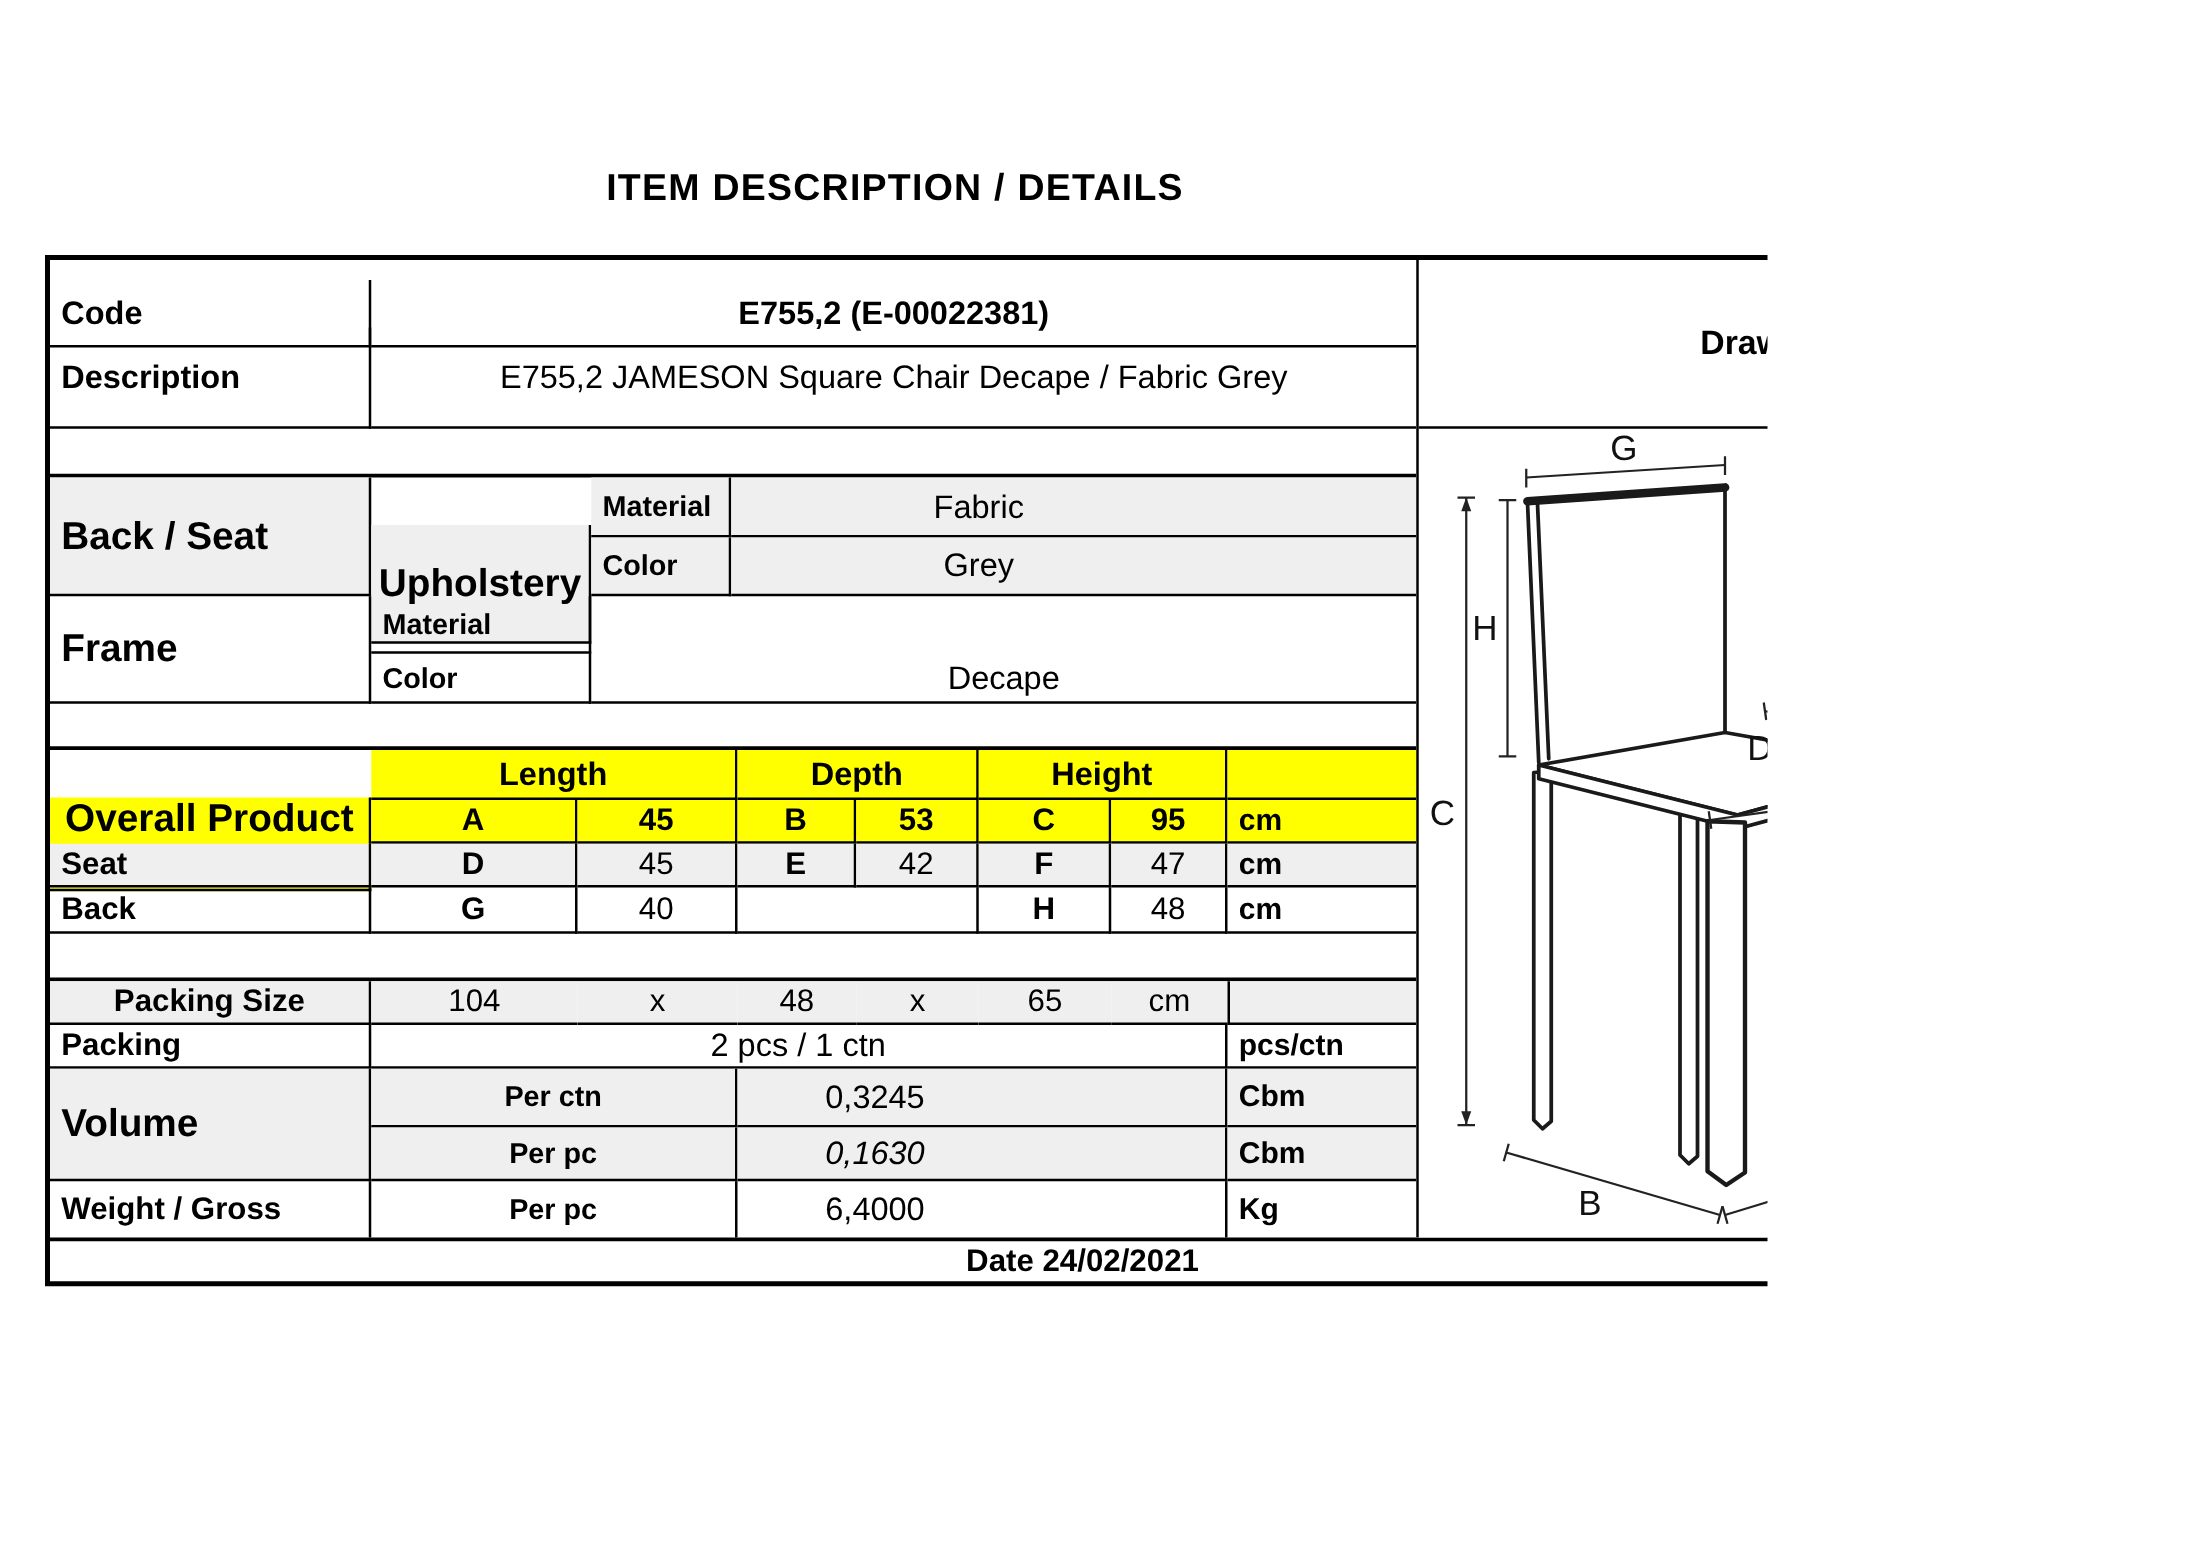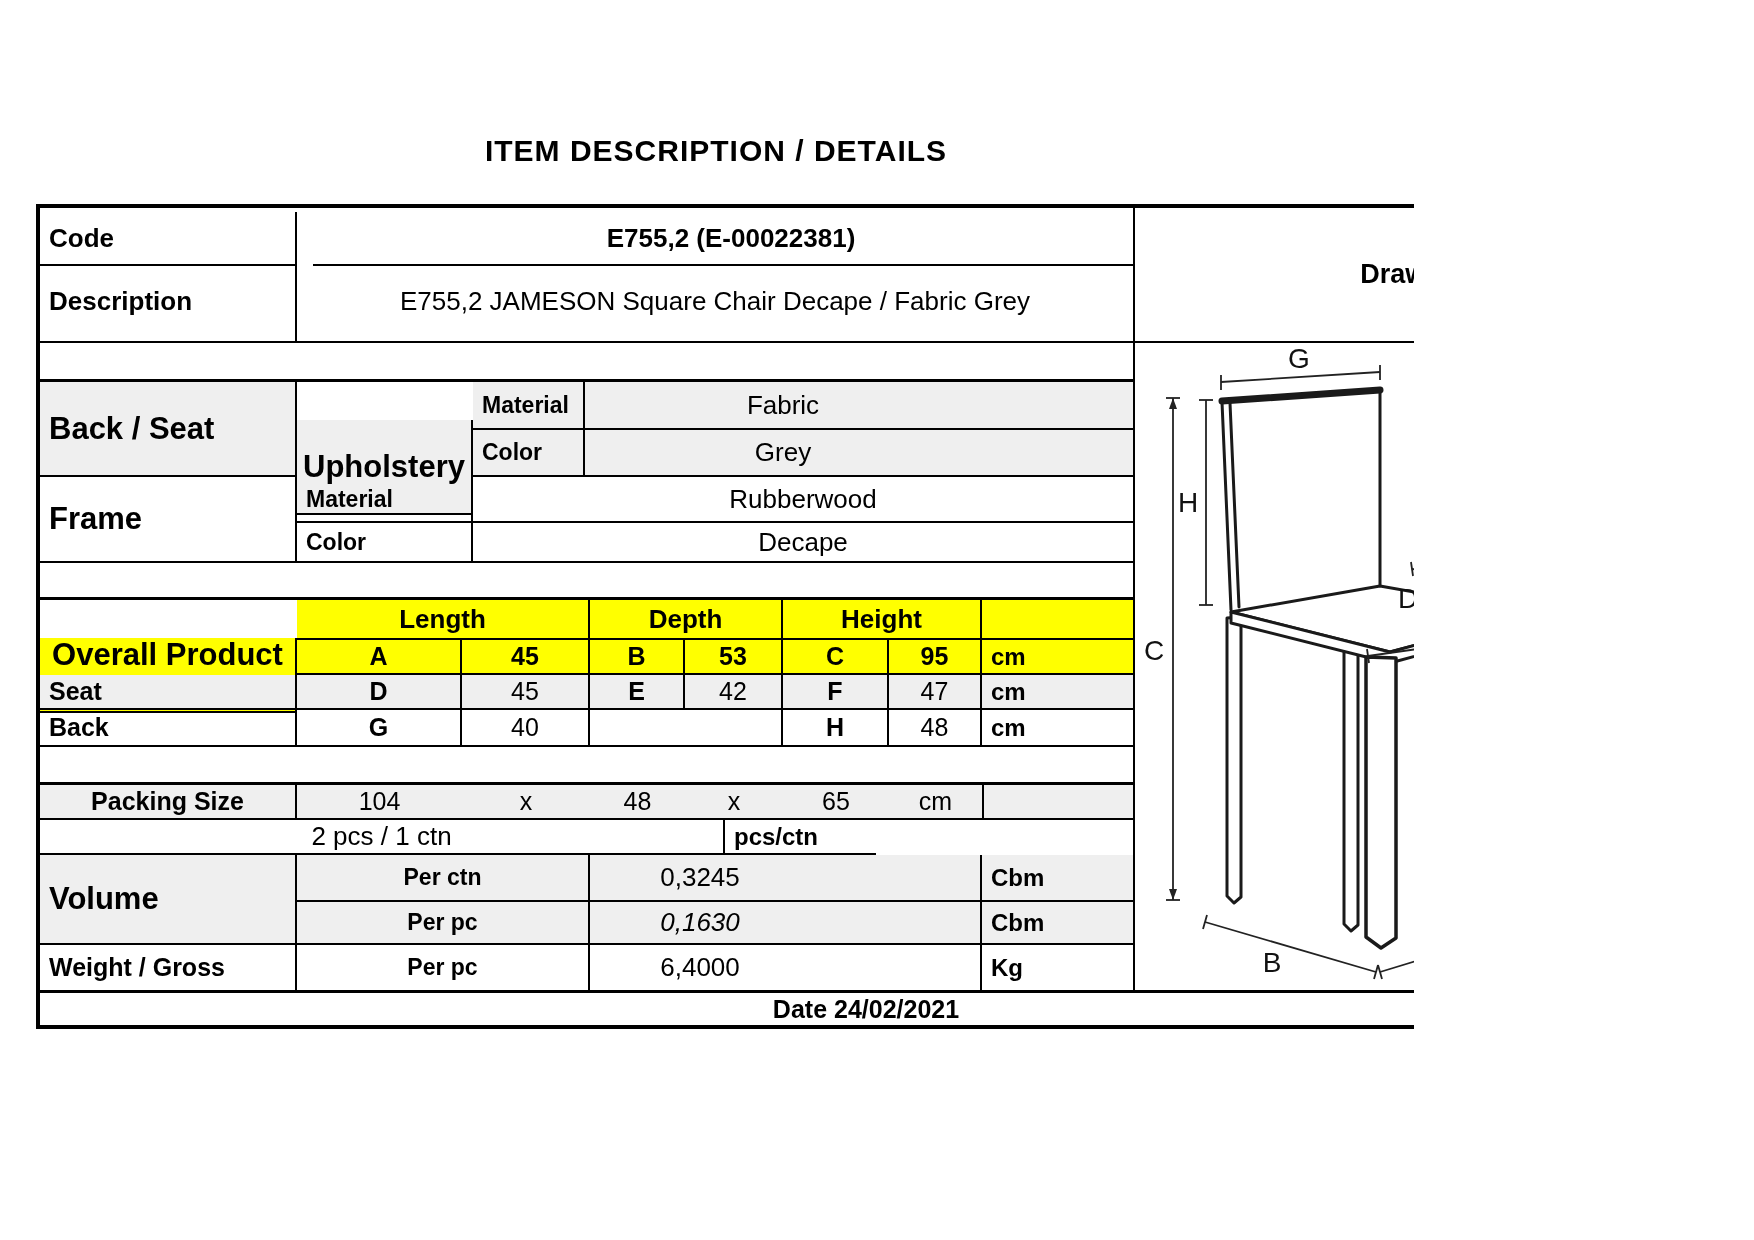--- a/index.html
+++ b/index.html
@@ -36,21 +36,21 @@
 </style>
 </head>
 <body>
 
 <div id="page">
 
   <div id="title">ITEM DESCRIPTION / DETAILS</div>
 
   <div id="sheet">
 
-    <div class="row bb2" style="left:0;top:4px;width:1093px;height:54px;gap:16px;">
+    <div class="row bb2" style="left:0;top:16px;width:1093px;height:54px;">
       <div class="c br left f26" style="flex:0 0 257px;">Code</div>
       <div class="c f26" style="flex:0 0 836px;">E755,2 (E-00022381)</div>
     </div>
 
     <div class="row bb2" style="left:0;top:54px;width:1093px;height:81px;">
       <div class="c br left f26" style="flex:0 0 257px;">Description</div>
       <div class="c reg f26" style="flex:0 0 836px;">E755,2 JAMESON Square Chair Decape / Fabric Grey</div>
     </div>
 
     <div class="row bb3" style="left:0;top:135px;width:1093px;height:39px;">
@@ -64,21 +64,20 @@
       <div class="c reg f26 shade" style="flex:0 0 548px;padding-right:152px;">Fabric</div>
     </div>
     <div class="row bb2" style="left:433px;top:222px;width:660px;height:47px;">
       <div class="c br left shade" style="flex:0 0 112px;font-size:23px;">Color</div>
       <div class="c reg f26 shade" style="flex:0 0 548px;padding-right:152px;">Grey</div>
     </div>
 
     <div class="sp left bb2" style="left:0;top:269px;width:257px;height:86px;border-right:2px solid #000;">Frame</div>
     <div class="row bb2" style="left:257px;top:269px;width:836px;height:46px;">
       <div class="c br left" style="flex:0 0 176px;font-size:23px;">Material</div>
-      <div class="c reg f26" style="flex:0 0 660px;">Rubberwood</div>
     </div>
     <div class="row bb2" style="left:257px;top:315px;width:836px;height:40px;">
       <div class="c br left" style="flex:0 0 176px;font-size:23px;">Color</div>
       <div class="c reg f26" style="flex:0 0 660px;">Decape</div>
     </div>
 
     <div class="row bb3" style="left:0;top:355px;width:1093px;height:37px;">
       <div class="c" style="flex:0 0 1093px;"></div>
     </div>
 
@@ -132,20 +131,21 @@
       <div class="c shade reg" style="flex:0 0 165px;">104</div>
       <div class="c shade reg" style="flex:0 0 128px;">x</div>
       <div class="c shade reg" style="flex:0 0 95px;">48</div>
       <div class="c shade reg" style="flex:0 0 98px;">x</div>
       <div class="c shade reg" style="flex:0 0 106px;">65</div>
       <div class="c shade reg" style="flex:0 0 93px;">cm</div>
       <div class="c shade bl" style="flex:0 0 151px;"></div>
     </div>
 
     <div class="row bb2" style="left:0;top:612px;width:1093px;height:35px;">
+      <div class="c br left" style="flex:0 0 257px;">Packing</div>
       <div class="c br reg f26" style="flex:0 0 685px;">2 pcs / 1 ctn</div>
       <div class="c left" style="flex:0 0 151px;font-size:24px;">pcs/ctn</div>
     </div>
 
     <div class="sp left shade bb2" style="left:0;top:647px;width:257px;height:90px;border-right:2px solid #000;">Volume</div>
     <div class="row bb2" style="left:257px;top:647px;width:836px;height:47px;">
       <div class="c br shade" style="flex:0 0 293px;font-size:23px;">Per ctn</div>
       <div class="c br shade reg f26" style="flex:0 0 392px;padding-right:170px;text-align:center;">0,3245</div>
       <div class="c shade left" style="flex:0 0 151px;font-size:24px;">Cbm</div>
     </div>

